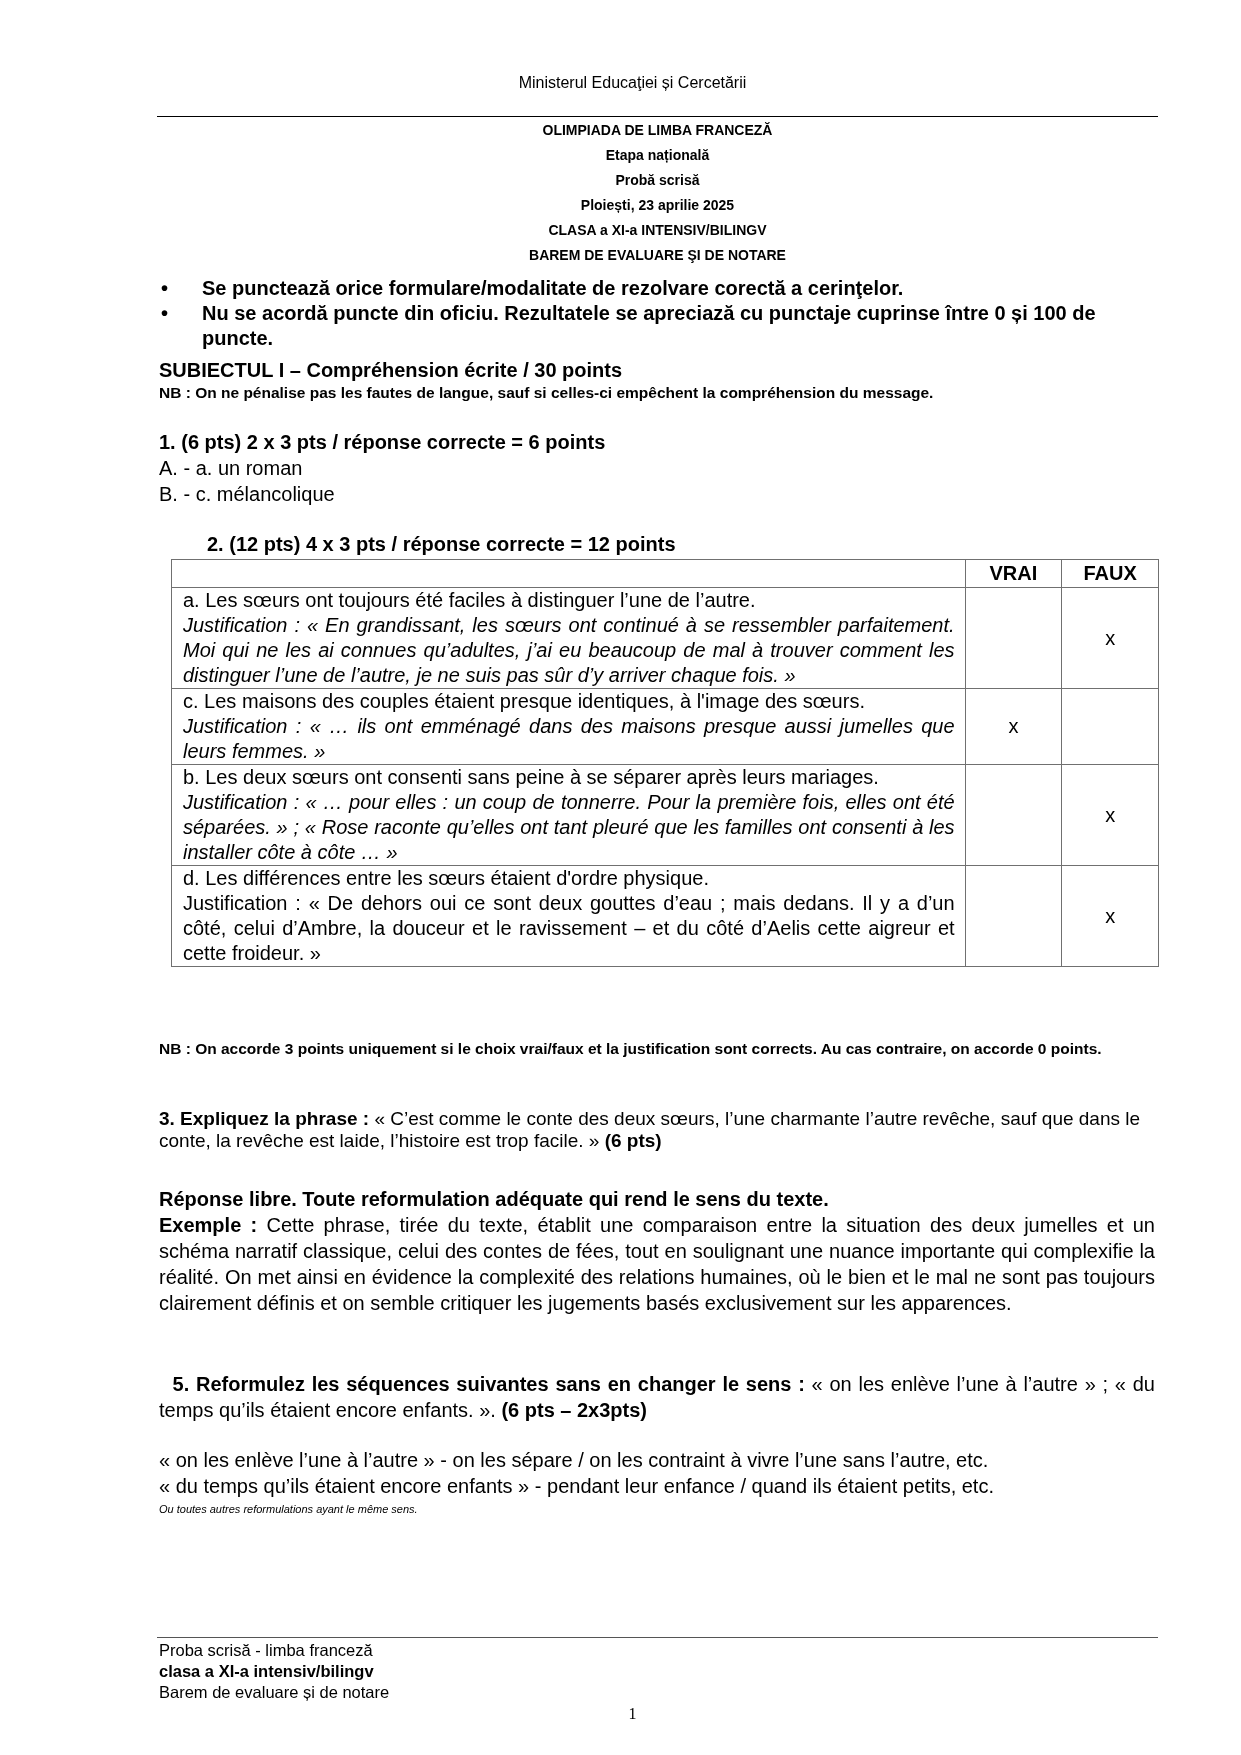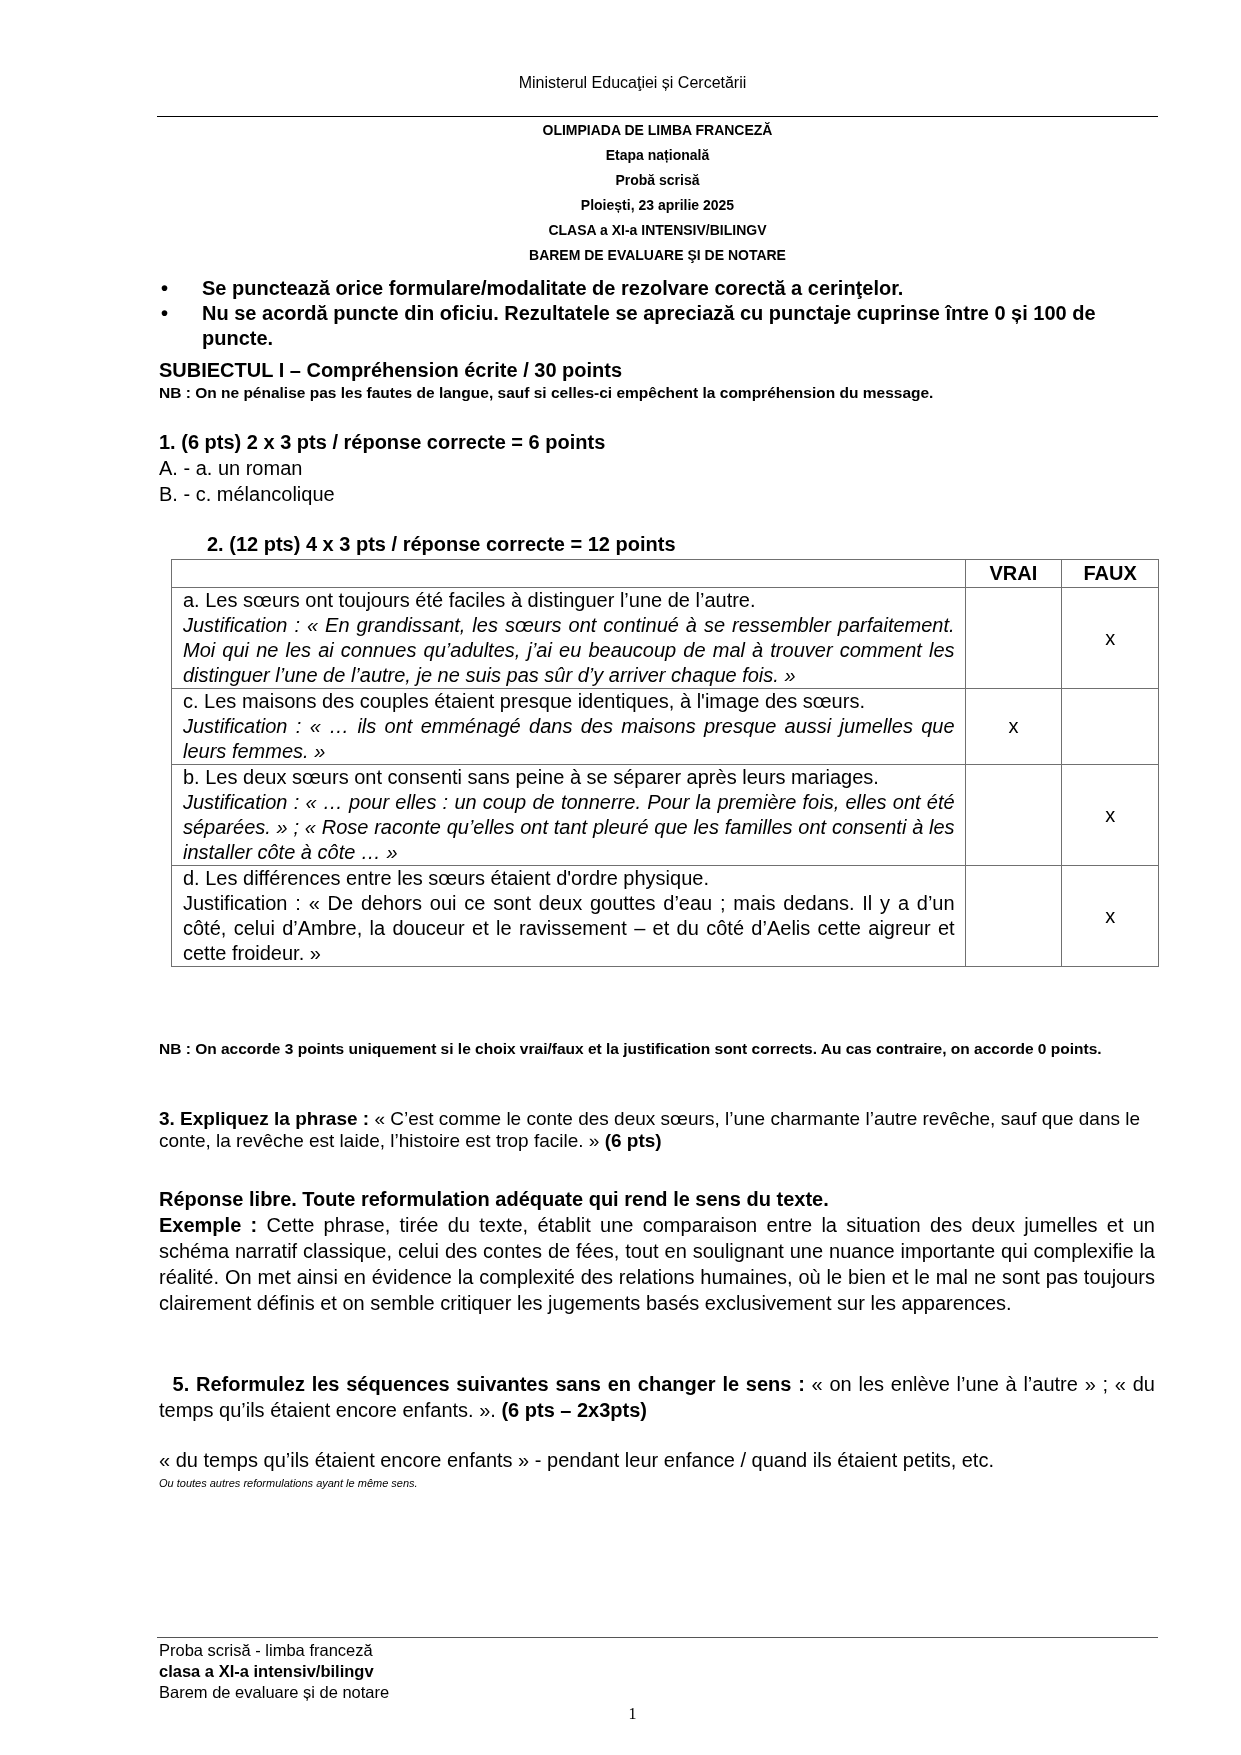--- a/index.html
+++ b/index.html
@@ -123,20 +123,21 @@
   <div class="q3ans">
     <div class="b">Réponse libre. Toute reformulation adéquate qui rend le sens du texte.</div>
     <div><span class="b">Exemple : </span><span> Cette phrase, tirée du texte, établit une comparaison entre la situation des deux jumelles et un schéma narratif classique, celui des contes de fées, tout en soulignant une nuance importante qui complexifie la réalité. On met ainsi en évidence la complexité des relations humaines, où le bien et le mal ne sont pas toujours clairement définis et on semble critiquer les jugements basés exclusivement sur les apparences.</span></div>
   </div>
 
   <div class="q4">
     &nbsp;&nbsp;<span class="b">5. Reformulez les séquences suivantes sans en changer le sens :</span><span> « on les enlève l’une à l’autre » ; « du temps qu’ils étaient encore enfants. ».  </span><span class="b">(6 pts – 2x3pts)</span>
   </div>
 
   <div class="q4ans">
+    <div>« on les enlève l’une à l’autre » - on les sépare /  on les contraint à vivre l’une sans l’autre, etc.</div>
     <div>« du temps qu’ils étaient encore enfants » - pendant leur enfance / quand ils étaient petits, etc.</div>
     <div class="q4note">Ou toutes autres reformulations ayant le même sens.</div>
   </div>
 
   <div class="hr-bot"></div>
   <div class="footer">
     <div>Proba scrisă - limba franceză</div>
     <div class="b">clasa a XI-a intensiv/bilingv</div>
     <div>Barem de evaluare și de notare</div>
   </div>

